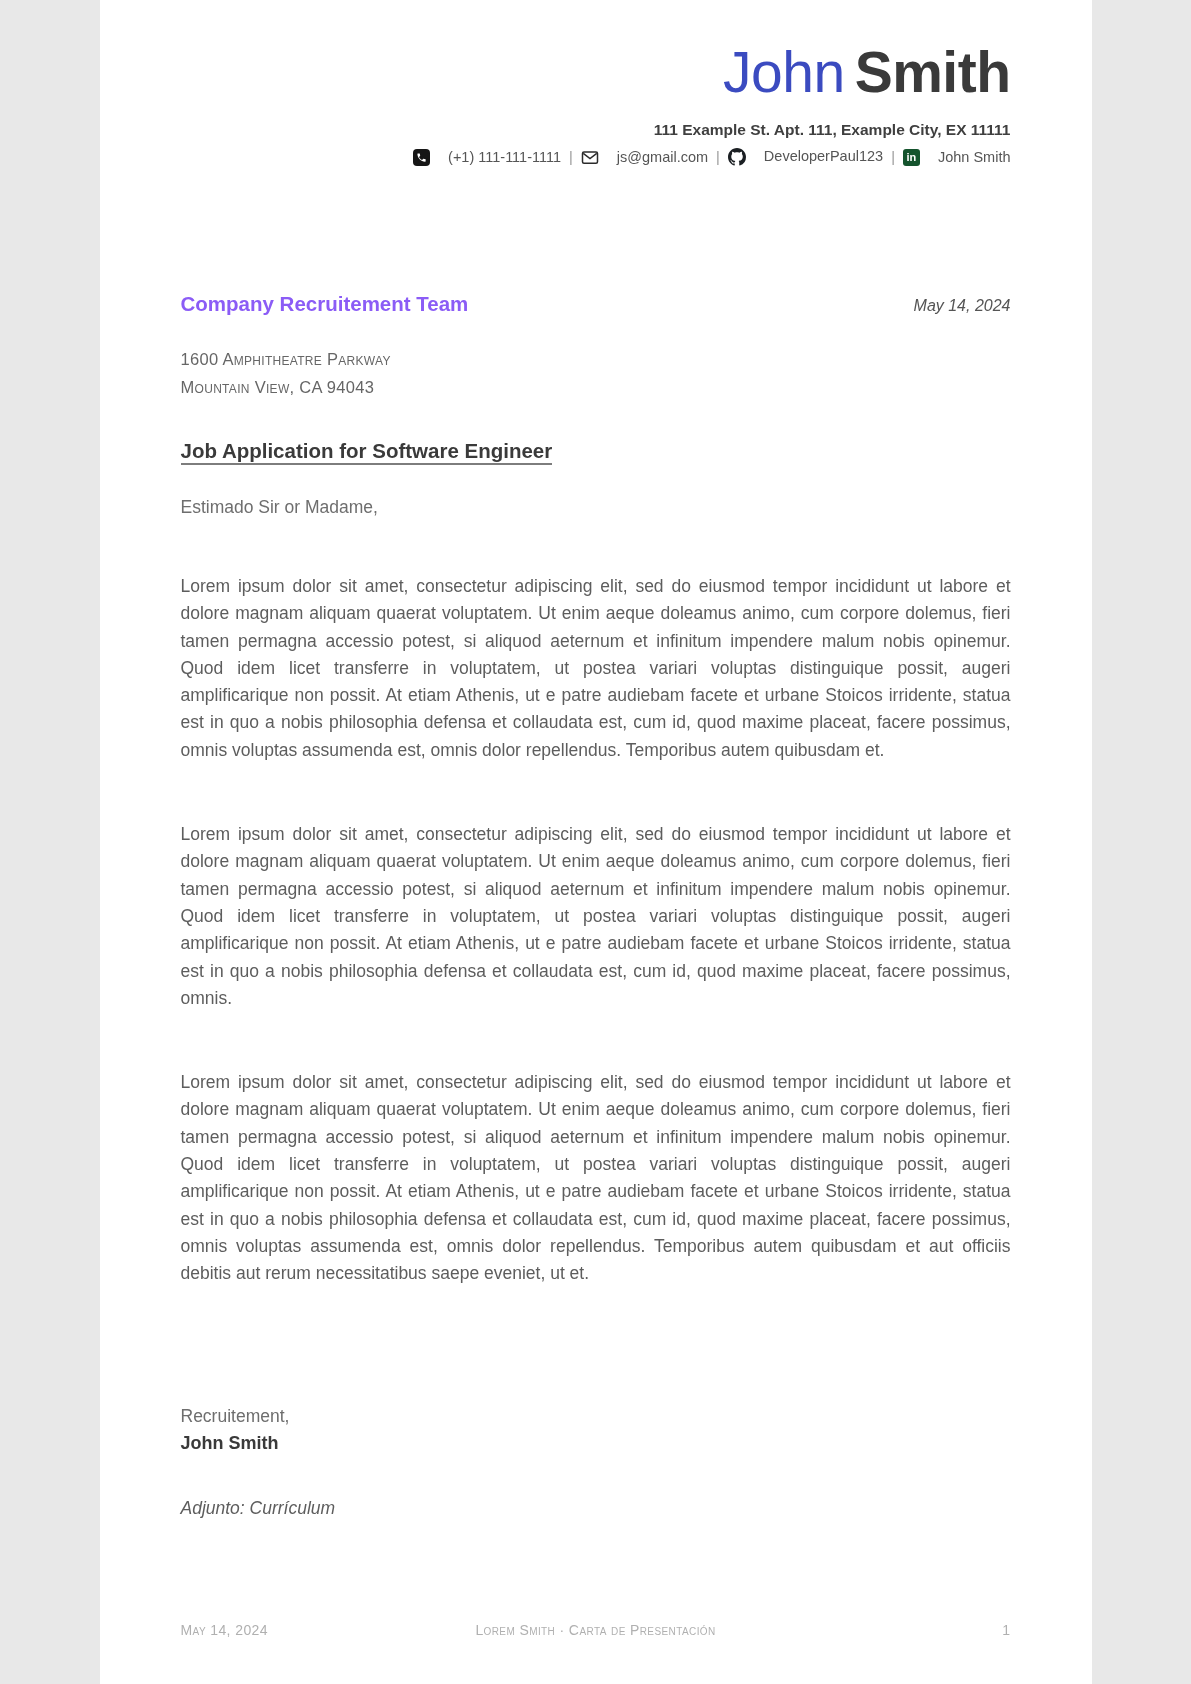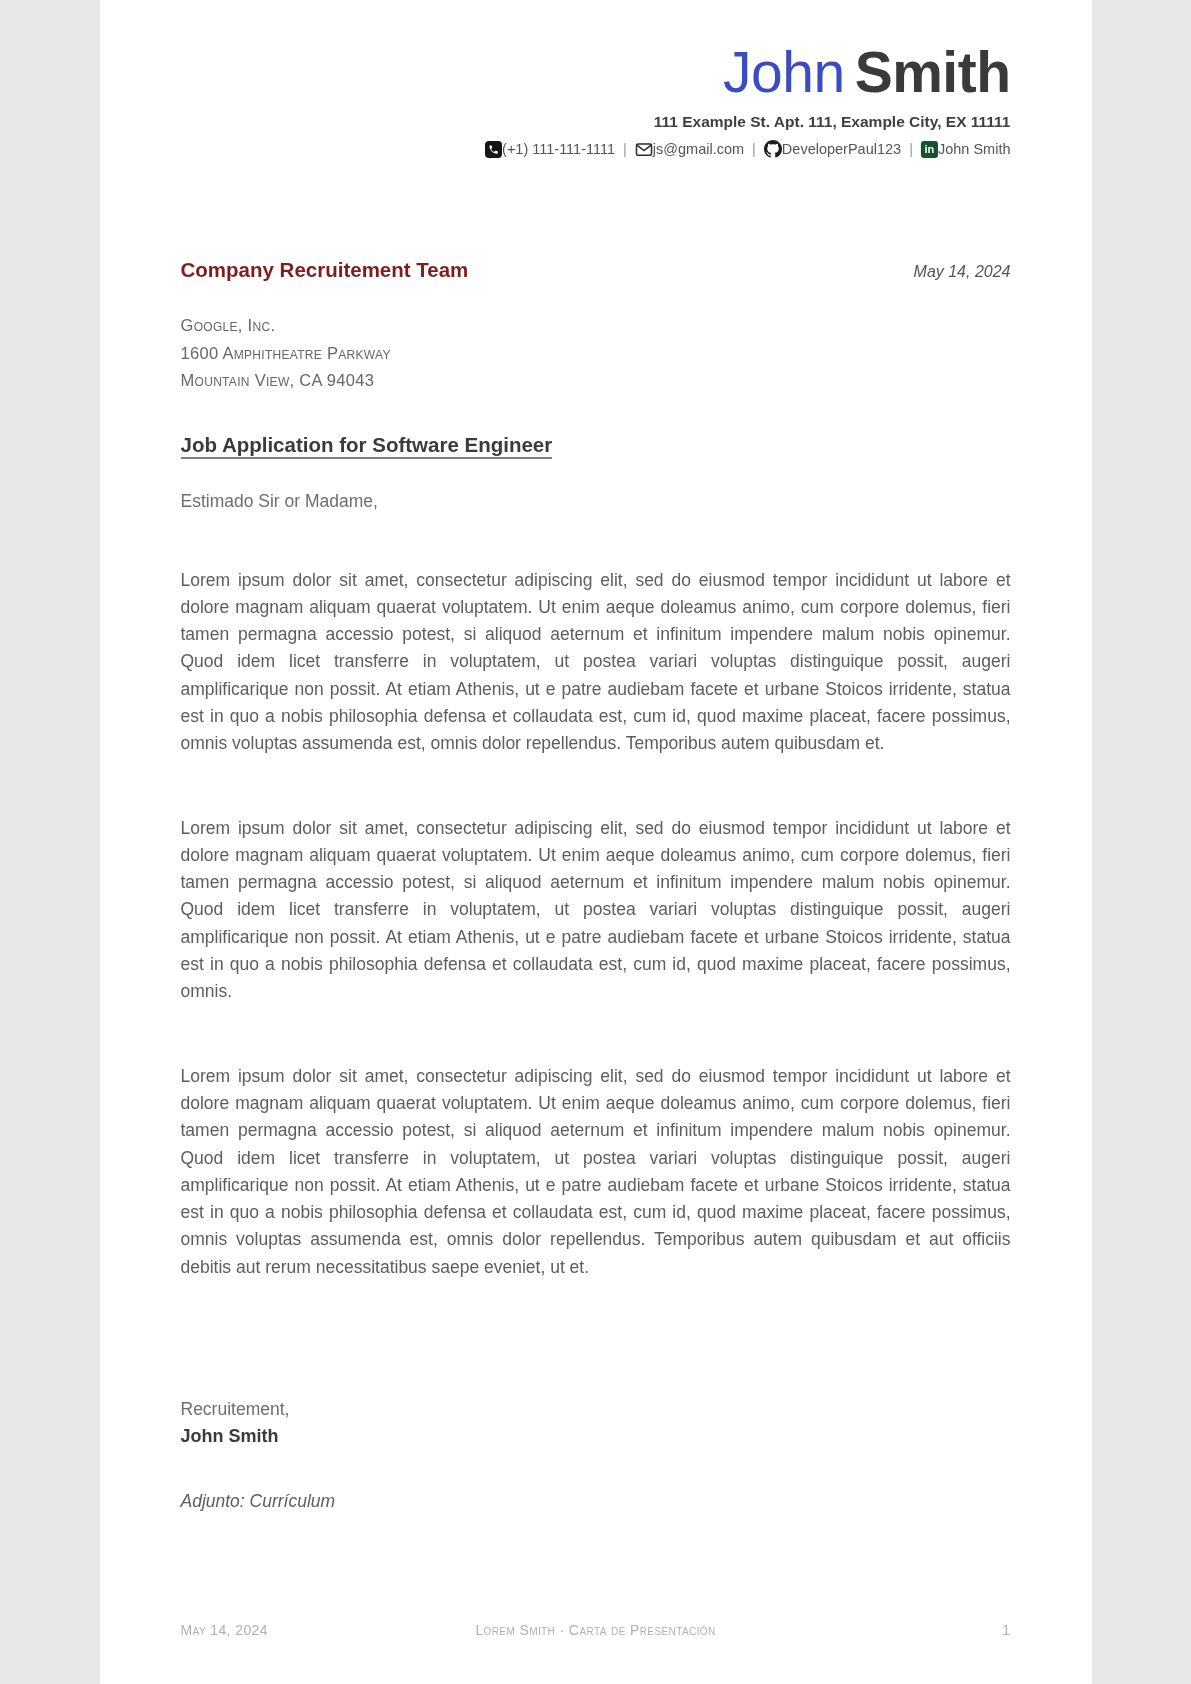--- a/index.html
+++ b/index.html
@@ -16,44 +16,44 @@
 
   
   .header { padding-top:44px; text-align:right; }
   .name-line { font-size:57px; line-height:1.0; letter-spacing:-0.5px; }
   .name-first { color:#3b4bc0; font-weight:300; }
   .name-last  { color:#3a3a3a; font-weight:700; margin-left:10px; }
   .position {
     margin-top:16px; font-size:17px; font-weight:600;
     font-variant:small-caps; letter-spacing:0.4px; color:#3b4bc0;
   }
-  .head-address { margin-top:12px; font-size:15.5px; font-weight:700; color:#3f3f3f; }
+  .head-address { margin-top:20px; font-size:15.5px; font-weight:700; color:#3f3f3f; }
   .contact-line {
     margin-top:9px; font-size:14.5px; color:#555;
     display:flex; justify-content:flex-end; align-items:center; gap:8px;
   }
-  .contact-item { display:inline-flex; align-items:center; gap:0; }
+  .contact-item { display:inline-flex; gap:18px; }
   .sep { color:#999; }
   .icon-square {
     width:17px; height:17px; background:#161616; border-radius:4px;
     display:inline-flex; align-items:center; justify-content:center; flex:0 0 auto;
   }
   .icon-linkedin {
     width:17px; height:17px; background:#14532d; border-radius:3px;
     display:inline-flex; align-items:center; justify-content:center;
     color:#fff; font-size:11px; font-weight:700; line-height:1; flex:0 0 auto;
   }
   .icon-plain { display:inline-flex; align-items:center; flex:0 0 auto; }
 
   
   .recipient-row {
     margin-top:100px;
     display:flex; justify-content:space-between; align-items:baseline;
   }
-  .recipient-title { font-size:20.5px; font-weight:700; color:#7f1d1d; }
+  .recipient-title { font-size:20.5px; font-weight:700; color:#8b5cf6;margin-top:26px; }
   .letter-date { font-size:16px; font-style:italic; color:#555; }
 
   .company-block { margin-top:30px; font-size:16.5px; color:#666; line-height:27.5px; }
   .smallcaps { font-variant:small-caps; letter-spacing:0.3px; }
 
   
   .subject {
     margin-top:38px; display:inline-block;
     font-size:20.5px; font-weight:700; color:#3a3a3a;
     border-bottom:2px solid #7d7d7d; 
@@ -129,21 +129,20 @@
         </span>
       </div>
     </div>
 
     <div class="recipient-row">
       <div class="recipient-title">Company Recruitement Team</div>
       <div class="letter-date">May 14, 2024</div>
     </div>
 
     <div class="company-block">
-      <div class="smallcaps">Google, Inc.</div>
       <div class="smallcaps">1600 Amphitheatre Parkway</div>
       <div class="smallcaps">Mountain View, CA 94043</div>
     </div>
 
     <div>
       <span class="subject">Job Application for Software Engineer</span>
     </div>
 
     <div class="greeting">Estimado Sir or Madame,</div>
 

